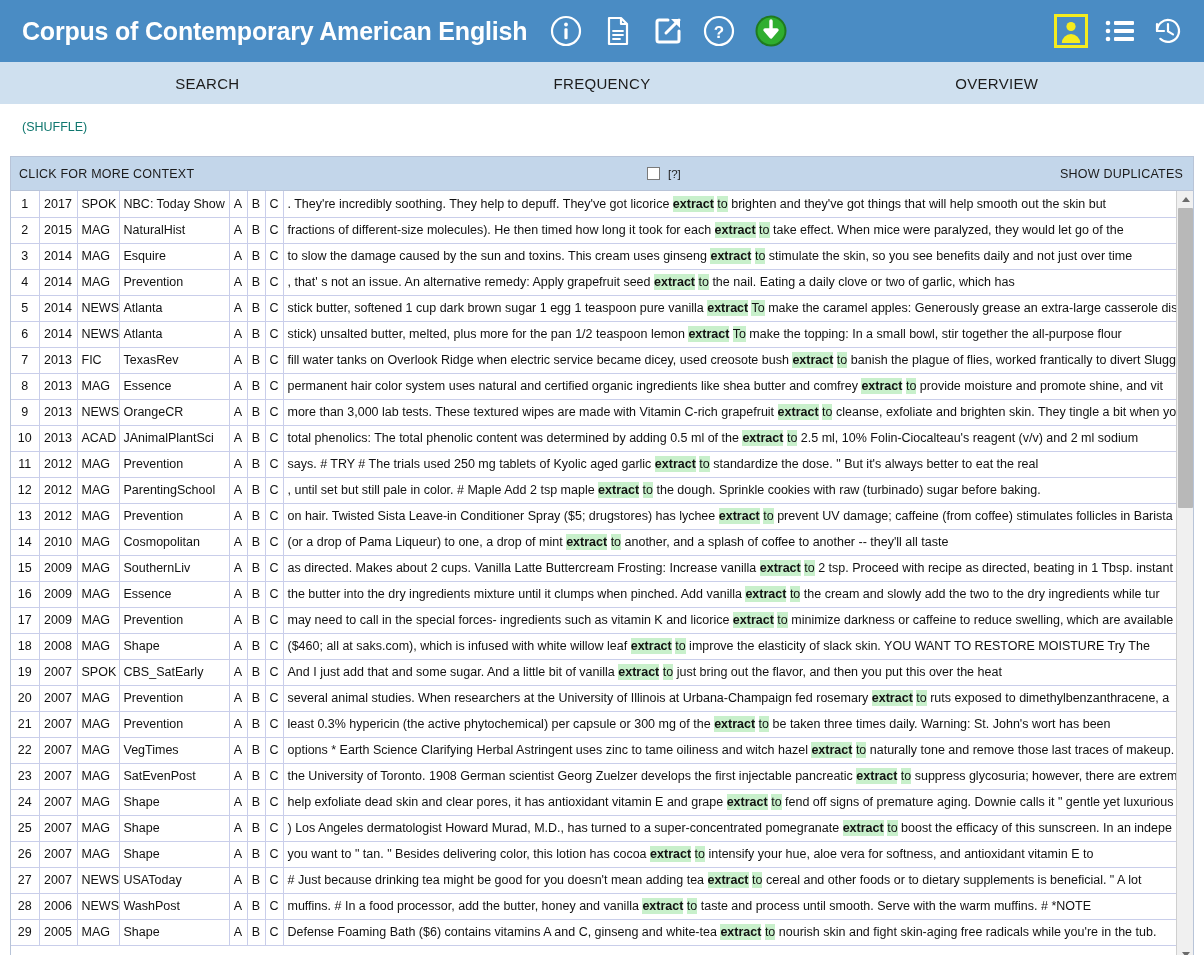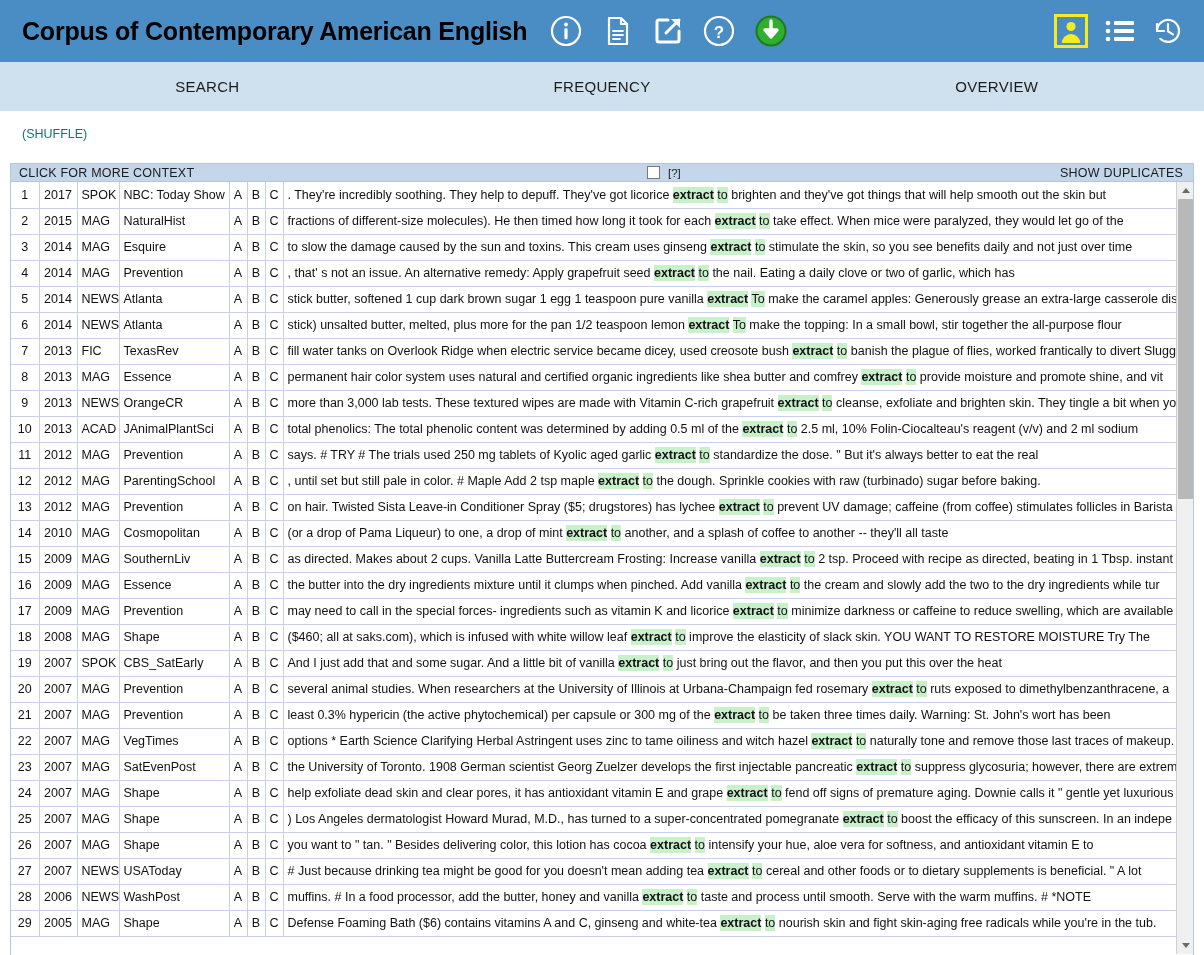--- a/index.html
+++ b/index.html
@@ -14,21 +14,21 @@
   
   .header {
     height: 62px;
     background: #4a8cc4;
     display: flex;
     align-items: center;
     padding: 0 14px 0 22px;
     position: relative;
   }
   .brand-title {
-    color: #000000;
+    color: #ffffff;
     font-size: 25px;
     font-weight: bold;
     letter-spacing: -0.2px;
     white-space: nowrap;
     margin-right: 22px;
   }
   .hdr-icons {
     display: flex;
     align-items: center;
     gap: 17px;
@@ -50,21 +50,21 @@
   .icon-btn svg { display: block; }
   .user-icon-box {
     border: 3px solid #f5ec1f;
     padding: 1px;
     display: inline-flex;
     line-height: 0;
   }
 
   
   .tabbar {
-    height: 49px;
+    height: 42px;
     background: #cfe0ef;
     display: flex;
     align-items: stretch;
     padding: 0 10px;
   }
   .tab {
     flex: 1 1 0;
     display: flex;
     align-items: center;
     justify-content: center;
@@ -98,21 +98,21 @@
     position: absolute;
     left: 10px;
     right: 10px;
     top: 52px;
     bottom: 0;
     border: 1px solid #b8c4d8;
     border-bottom: none;
     overflow: hidden;
   }
   .toolbar {
-    height: 18px;
+    height: 34px;
     background: #c3d6ea;
     display: flex;
     align-items: center;
     padding: 0 10px 0 8px;
     font-size: 12.5px;
     color: #1b1b1b;
     border-bottom: 1px solid #b8c4d8;
     position: relative;
   }
   .toolbar .more-context { letter-spacing: 0.2px; cursor: pointer; }

